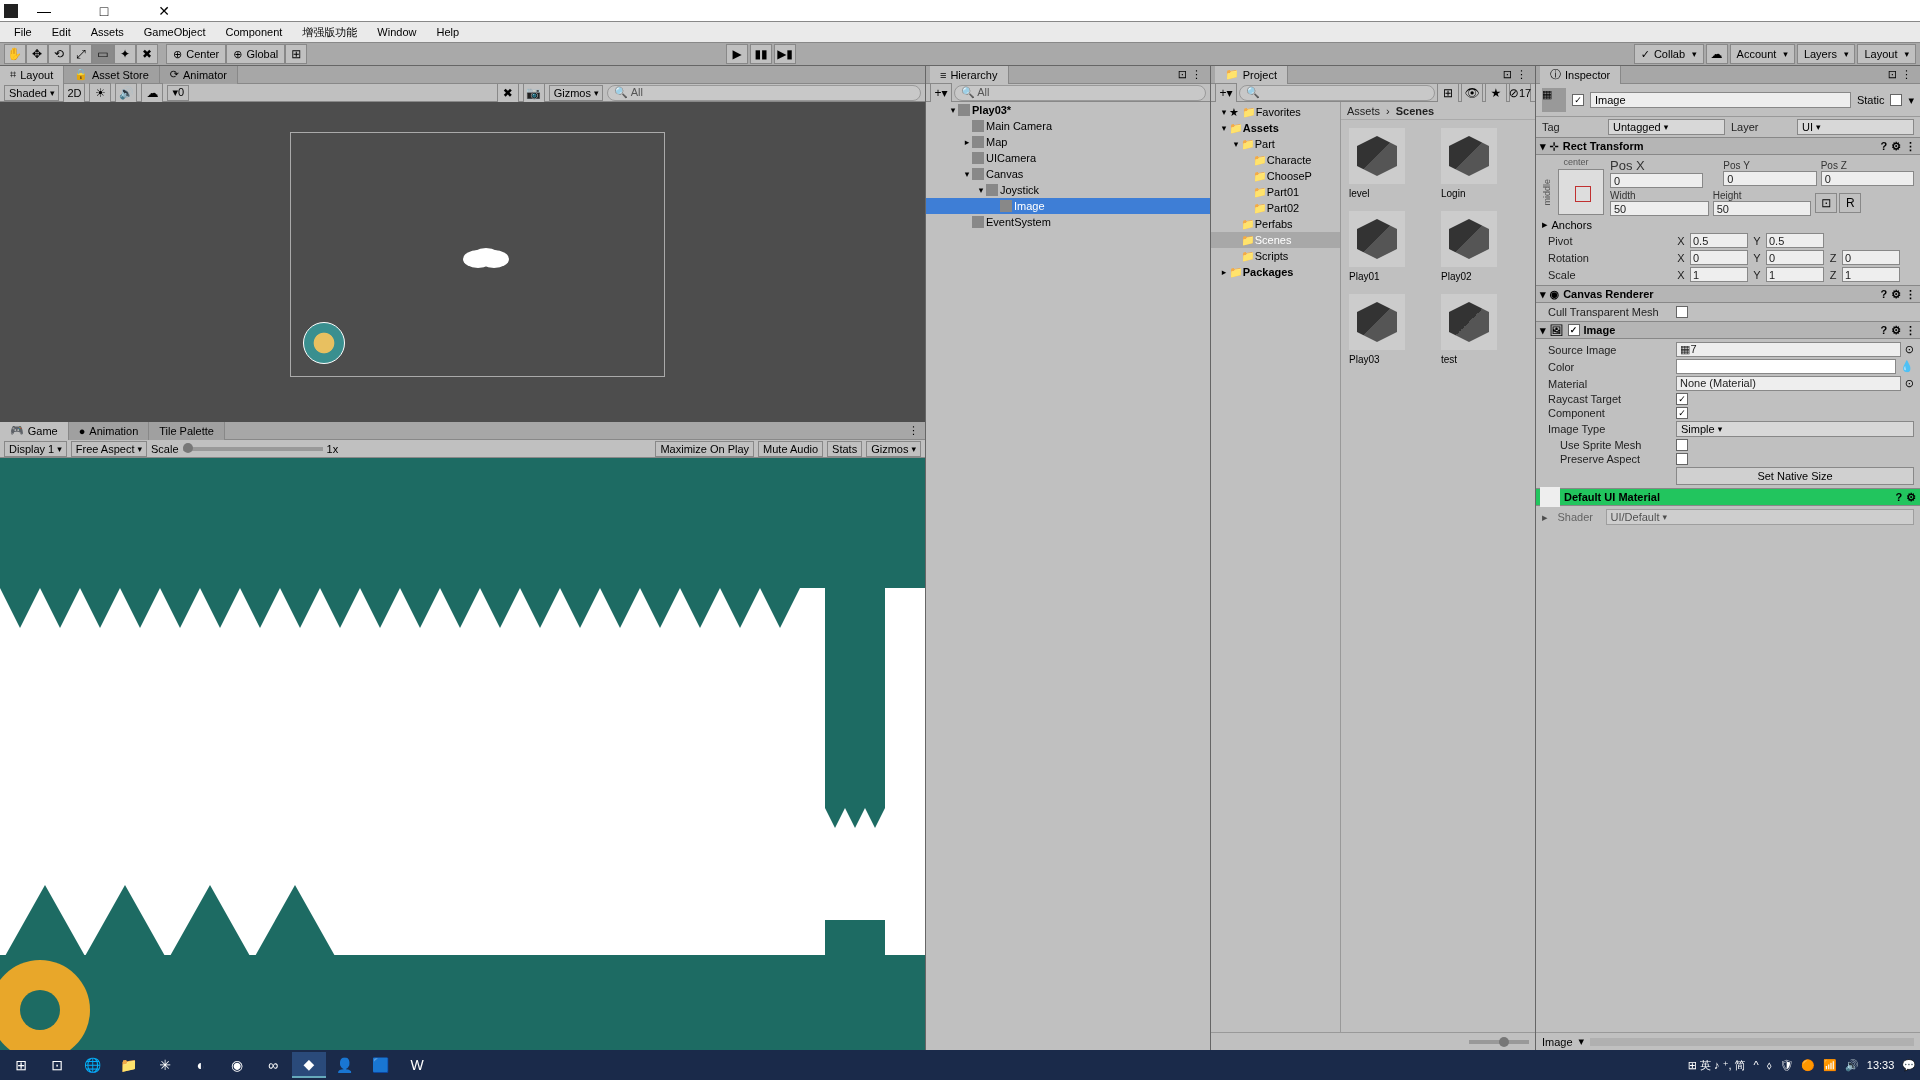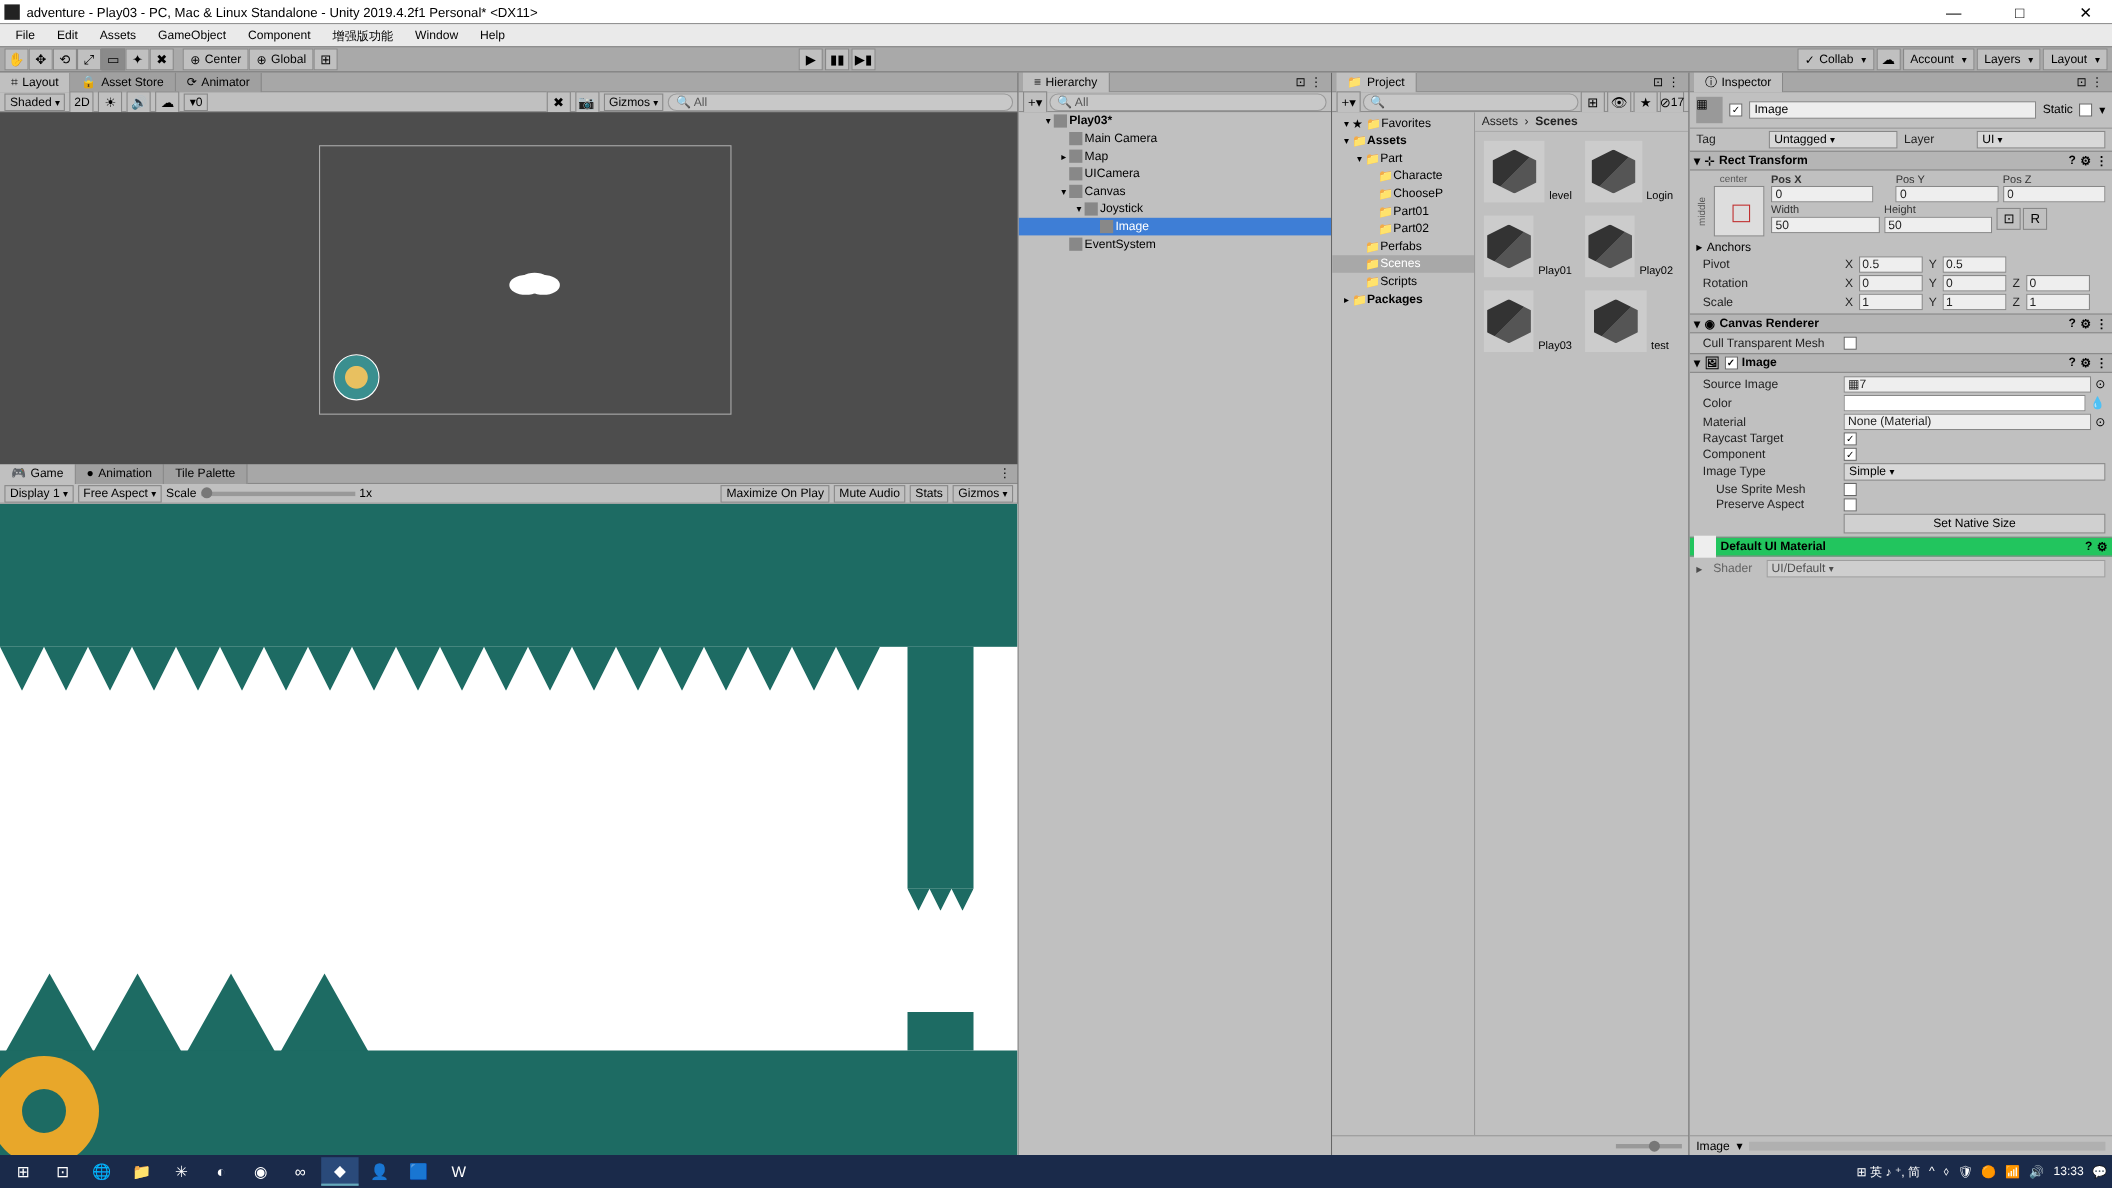--- a/index.html
+++ b/index.html
@@ -51,21 +51,21 @@
 .h-row.selected { background: #3e7ed6; color: #fff; }
 .h-indent { display: inline-block; }
 .h-foldout { width: 10px; display: inline-block; text-align: center; font-size: 9px; }
 .h-icon { width: 12px; height: 12px; margin-right: 2px; display: inline-block; background: #888; }
 .project-col { width: 325px; display: flex; flex-direction: column; border-left: 1px solid #666; }
 .project-body { flex: 1; display: flex; background: #c0c0c0; overflow: hidden; }
 .project-tree { width: 130px; border-right: 1px solid #999; overflow: auto; padding: 2px 0; }
 .project-grid { flex: 1; display: flex; flex-direction: column; }
 .breadcrumb { height: 18px; display: flex; align-items: center; padding: 0 6px; gap: 6px; color: #222; background: #c0c0c0; border-bottom: 1px solid #aaa; }
 .grid-items { flex: 1; padding: 8px; display: flex; flex-wrap: wrap; gap: 12px; align-content: flex-start; }
-.grid-item { width: 80px; display: flex; flex-direction: row; align-items: flex-end; gap: 4px; }
+.grid-item { width: 80px; display: flex; flex-direction: column; align-items: flex-start; gap: 4px; }
 .grid-thumb { width: 56px; height: 56px; background: #ccc; display: flex; align-items: center; justify-content: center; }
 .unity-cube { width: 40px; height: 40px; background: linear-gradient(135deg, #333 50%, #555 50%); clip-path: polygon(50% 0, 100% 25%, 100% 75%, 50% 100%, 0 75%, 0 25%); }
 .grid-label { font-size: 10px; color: #000; }
 .project-footer { height: 18px; background: #c0c0c0; border-top: 1px solid #999; display: flex; align-items: center; padding: 0 6px; gap: 6px; }
 .slider { flex: 0 0 60px; height: 4px; background: #999; position: relative; }
 .slider-thumb { position: absolute; top: -3px; left: 30px; width: 10px; height: 10px; border-radius: 50%; background: #777; }
 .inspector-col { flex: 1; display: flex; flex-direction: column; border-left: 1px solid #666; min-width: 380px; }
 .inspector-body { flex: 1; background: #c0c0c0; overflow: auto; }
 .insp-header { padding: 4px 6px; display: flex; align-items: center; gap: 6px; border-bottom: 1px solid #999; }
 .insp-ckbx { width: 12px; height: 12px; background: #fff; border: 1px solid #666; display: inline-flex; align-items: center; justify-content: center; font-size: 9px; }
@@ -88,21 +88,20 @@
 .task-btn { width: 34px; height: 26px; display: flex; align-items: center; justify-content: center; color: #fff; font-size: 14px; }
 .task-btn.active { background: #2a4a7a; border-bottom: 2px solid #6ab; }
 .task-right { margin-left: auto; display: flex; align-items: center; gap: 8px; color: #fff; }
 .color-swatch { flex: 1; height: 15px; background: #fff; border: 1px solid #888; }
 </style>
 </head>
 <body>
 
 <div class="titlebar">
   <div class="titlebar-icon"></div>
-  <div class="titlebar-text">adventure - Play03 - PC, Mac &amp; Linux Standalone - Unity 2019.4.2f1 Personal* &lt;DX11&gt;</div>
   <div class="titlebar-btns">
     <div class="titlebar-btn">—</div>
     <div class="titlebar-btn">□</div>
     <div class="titlebar-btn">✕</div>
   </div>
 </div>
 
 <div class="menubar">
   <div class="menubar-item">File</div>
   <div class="menubar-item">Edit</div>
@@ -510,21 +509,21 @@
         <div style="display:flex;">
           <div style="display:flex;flex-direction:column;align-items:center;">
             <span style="font-size:9px;color:#555;">center</span>
             <div style="display:flex;align-items:center;">
               <span style="font-size:9px;color:#555;writing-mode:vertical-rl;transform:rotate(180deg);">middle</span>
               <div class="anchor-box"></div>
             </div>
           </div>
           <div style="flex:1;">
             <div class="field-row">
-              <div style="flex:1;"><div style="font-size:10px;color:#333;font-weight:bold;">Pos X</div><input class="field-input" style="width: 100%;" value="0"></div>
+              <div style="flex:1;"><div style="font-size:13px;color:#333;">Pos X</div><input class="field-input" style="width: 100%;" value="0"></div>
               <div style="flex:1;margin-left:16px;"><div style="font-size:10px;color:#333;">Pos Y</div><input class="field-input" style="width: 100%;" value="0"></div>
               <div style="flex:1;"><div style="font-size:10px;color:#333;">Pos Z</div><input class="field-input" style="width: 100%;" value="0"></div>
             </div>
             <div class="field-row">
               <div style="flex:1;"><div style="font-size:10px;color:#333;">Width</div><input class="field-input" style="width: 100%;" value="50"></div>
               <div style="flex:1;"><div style="font-size:10px;color:#333;">Height</div><input class="field-input" style="width: 100%;" value="50"></div>
               <div style="flex:1;display:flex;align-items:flex-end;gap:2px;">
                   <div class="tool-btn">⊡</div>
                   <div class="tool-btn">R</div>
                 </div>

